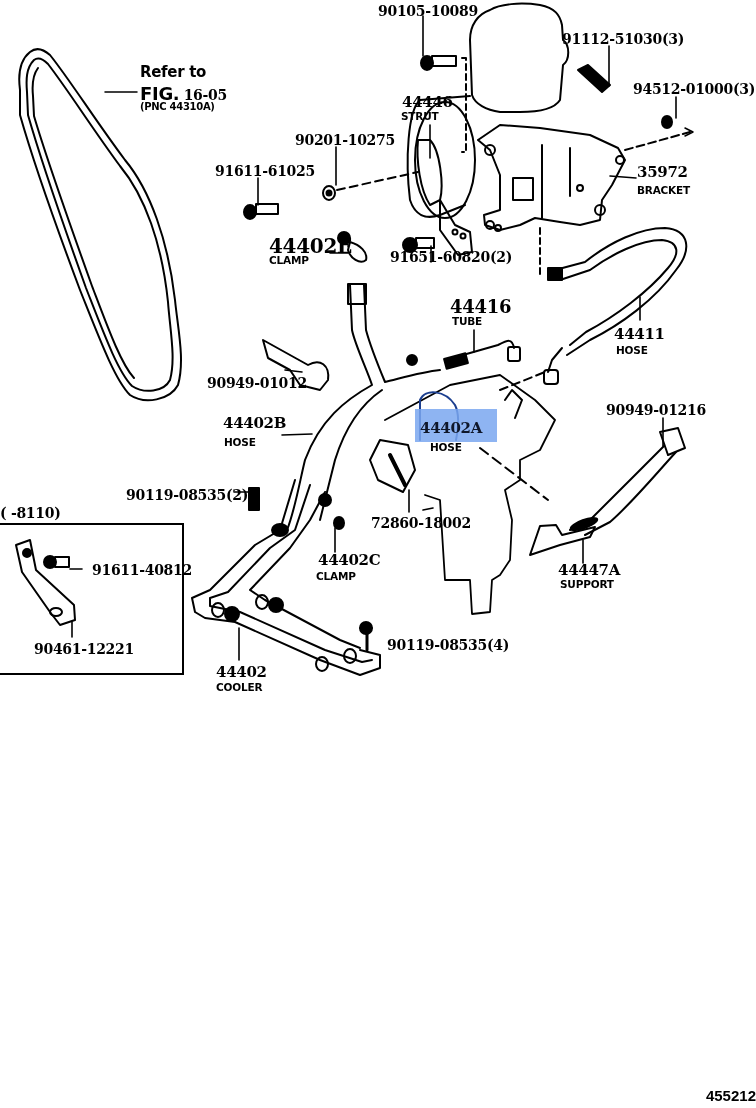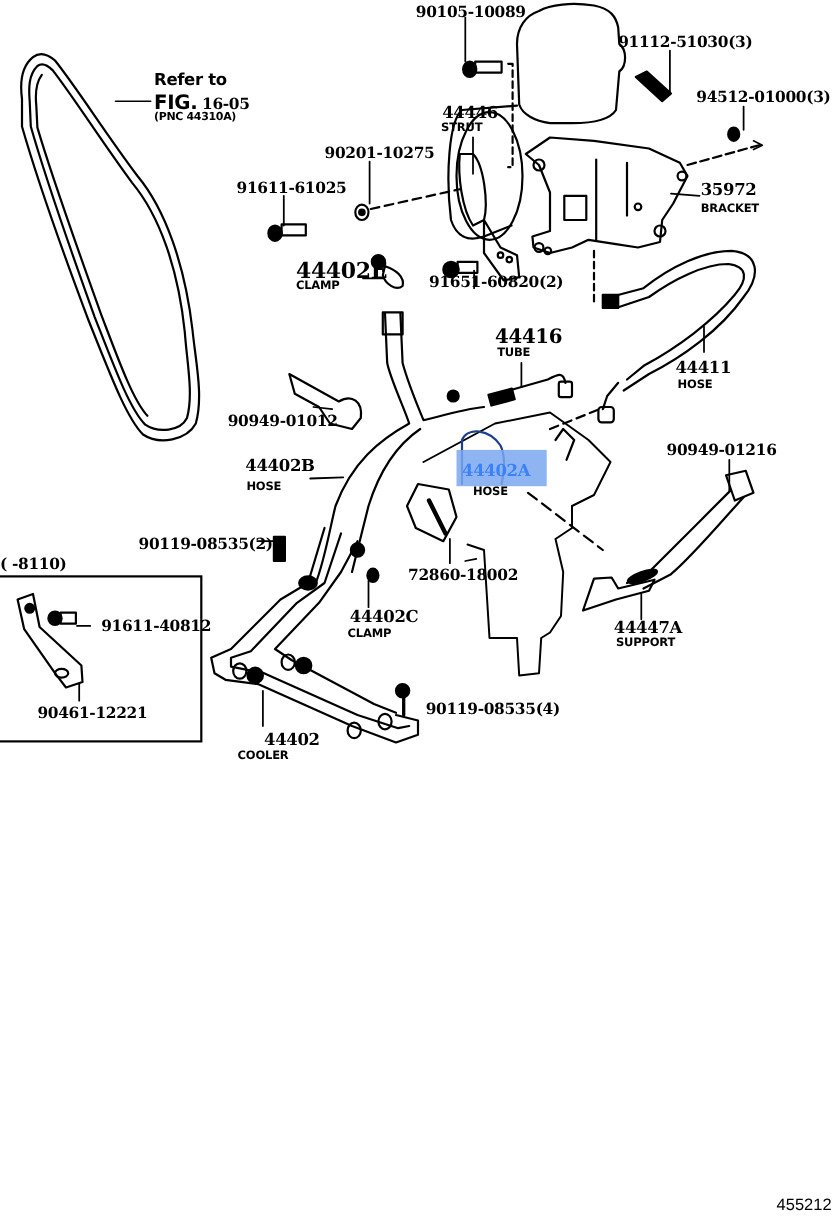--- a/index.html
+++ b/index.html
@@ -6,23 +6,23 @@
   body { width: 756px; height: 1108px; position: relative; overflow: hidden;
          font-family: "DejaVu Serif", serif; color: #000; }
   svg.art { position: absolute; left: 0; top: 0; }
   .lbl { position: absolute; white-space: nowrap; font-family: "DejaVu Serif", serif;
          font-weight: bold; font-size: 13px; letter-spacing: -0.3px; line-height: 1; cursor: pointer; }
   .pn { font-size: 14px; }
   .nm { font-family: "DejaVu Sans", sans-serif; font-size: 10.5px; font-weight: bold; letter-spacing: -0.2px; }
   .big { font-family: "DejaVu Sans", sans-serif; font-weight: bold; font-size: 15px; }
   .sm { font-family: "DejaVu Sans", sans-serif; font-weight: bold; font-size: 10px; }
   .hl { position: absolute; background: #7aa7f0; opacity: 0.85; }
-  .hl-text { color: #3b82f6; }
+  .hl-text { color: #0f172a; }
   .footer { position: absolute; right: 0; bottom: 4px; font-family: "Liberation Sans", sans-serif;
-            font-weight: normal; font-size: 15px; }
+            font-weight: bold; font-size: 15px; }
   .inset { position: absolute; border: 2px solid #000; }
 </style>
 </head>
 <body>
 
 <svg class="art" width="756" height="1108" viewBox="0 0 756 1108" fill="none" stroke="#000" stroke-width="2" stroke-linecap="round" stroke-linejoin="round">
 
   <g>
     <path d="M30,52 C20,60 18,75 20,90 L20,115 C30,150 50,210 80,290 C100,340 115,380 130,395 C145,405 170,400 178,385 C185,360 178,330 175,300 C168,240 150,190 125,160 C95,120 70,80 50,55 C42,48 35,48 30,52 Z"></path>
     <path d="M34,60 C26,68 26,80 27,92 L28,115 C38,150 58,210 86,288 C104,334 118,372 132,386 C144,394 164,392 170,380 C176,358 170,330 168,302 C162,244 145,196 120,166 C92,128 68,90 48,64 C42,58 38,57 34,60 Z"></path>
@@ -271,16 +271,16 @@
 <div class="lbl nm" style="left:560px; top:579px;">SUPPORT</div>
 
 <div class="lbl pn" style="left:92px; top:563px;">91611-40812</div>
 
 <div class="lbl pn" style="left:34px; top:642px;">90461-12221</div>
 
 <div class="lbl pn" style="left:387px; top:622px;margin-top:16px;">
   <span>90119-08535</span><span>(4)</span>
 </div>
 
-<div class="lbl pn" style="left:216px; top:665px; font-size:15px;margin-left:24px;">44402</div>
+<div class="lbl pn" style="left:216px; top:665px; font-size:15px;">44402</div>
 <div class="lbl nm" style="left:216px; top:682px;text-align:right;">COOLER</div>
 
 <div class="footer">455212</div>
 
 </body></html>

